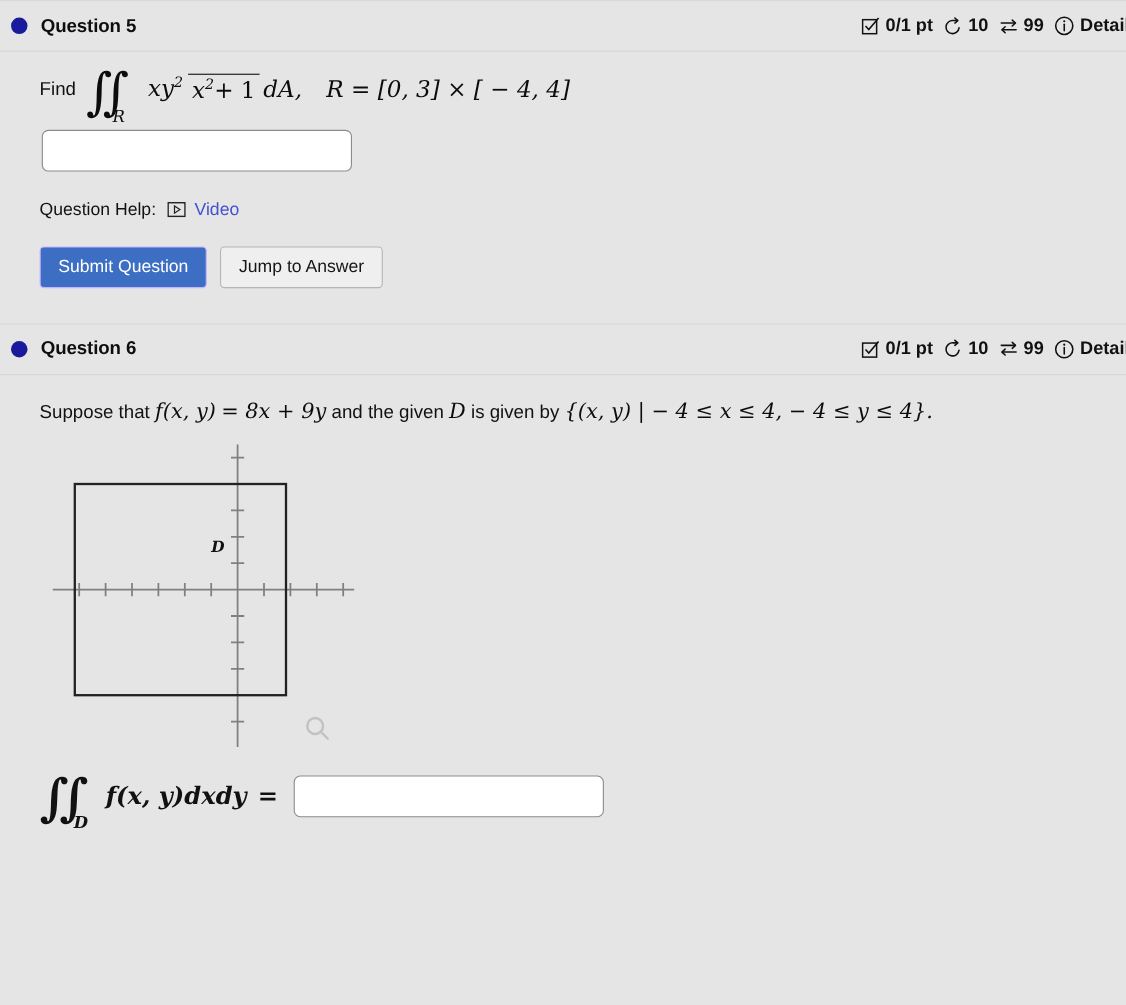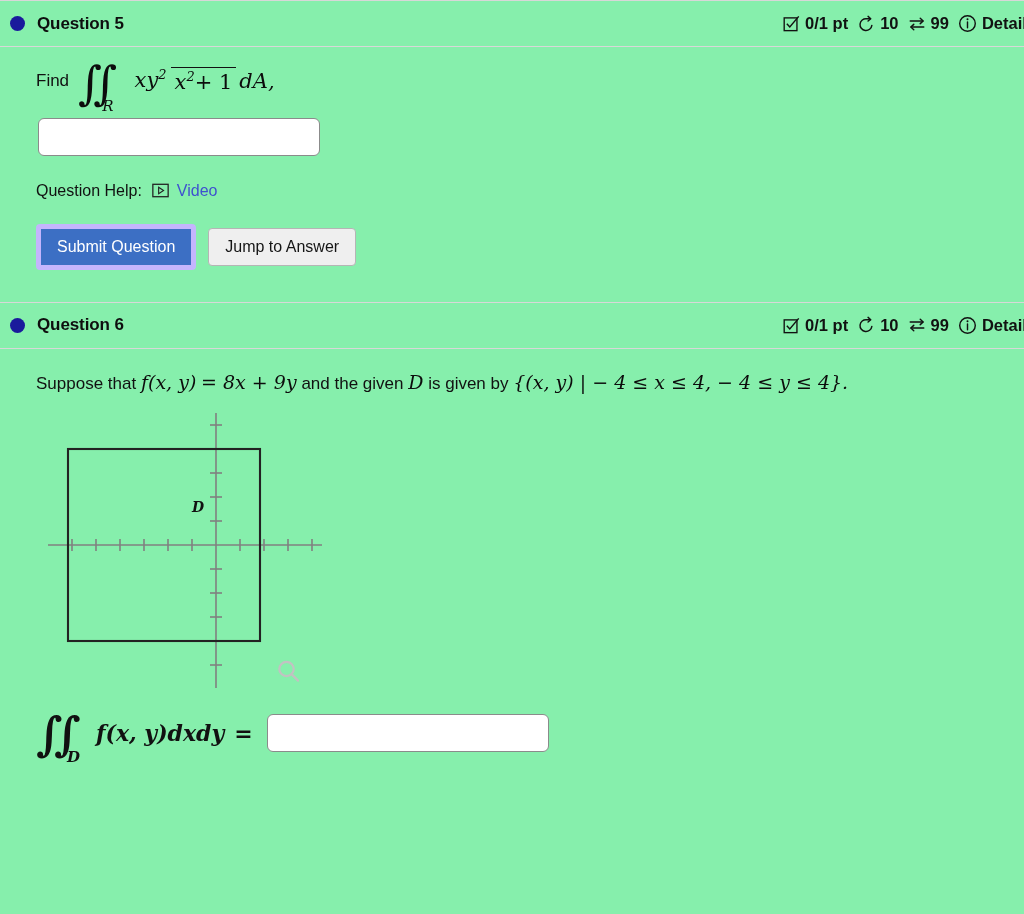--- a/index.html
+++ b/index.html
@@ -11,21 +11,21 @@
     height: 914px;
     overflow: hidden;
     font-family: "Liberation Sans", sans-serif;
     color: #111111;
   }
 
   .page {
     position: relative;
     width: 1024px;
     height: 914px;
-    background: #86efac;
+    background: #e5e5e5;
   }
 
   
   .hrule {
     height: 1px;
     background: #d8d8d8;
     width: 100%;
   }
 
   .q-header {
@@ -183,21 +183,21 @@
     font-family: "Liberation Sans", sans-serif;
     font-size: 16px;
     border-radius: 4px;
     padding: 9px 16px;
     cursor: pointer;
     white-space: nowrap;
   }
   .btn-primary {
     background: #3c6fc4;
     color: #ffffff;
-    border: 5px solid #c4b5fd;
+    border: 1px solid #c4b5fd;
     font-weight: normal;
   }
   .btn-secondary {
     background: #efefef;
     color: #151515;
     border: 1px solid #b5b5b5;
   }
 
   
   .statement {
@@ -325,20 +325,21 @@
       </span>
       <span class="frac math">
         <span class="num">
           <span>x</span><span>y</span><sup class="sm">2</sup>
         </span>
         <span class="den">
           <span>x</span><sup class="sm">2</sup><span class="mathup">+ 1</span>
         </span>
       </span>
       <span class="dA math">dA,</span>
+      <span class="rdef math">R = [0, 3] × [ − 4, 4]</span>
     </div>
 
     <input class="answer-input" type="text" placeholder="" style="">
 
     <div class="help-row">
       <span class="help-label">Question Help:</span>
       <span class="video-ico">
         <svg width="17" height="15" viewBox="0 0 20 17">
           <rect x="1" y="1.2" width="18" height="14.6" fill="none" stroke="#222" stroke-width="1.5"></rect>
           <path d="M7.8 4.6 L13.6 8.5 L7.8 12.4 Z" fill="none" stroke="#222" stroke-width="1.3"></path>

